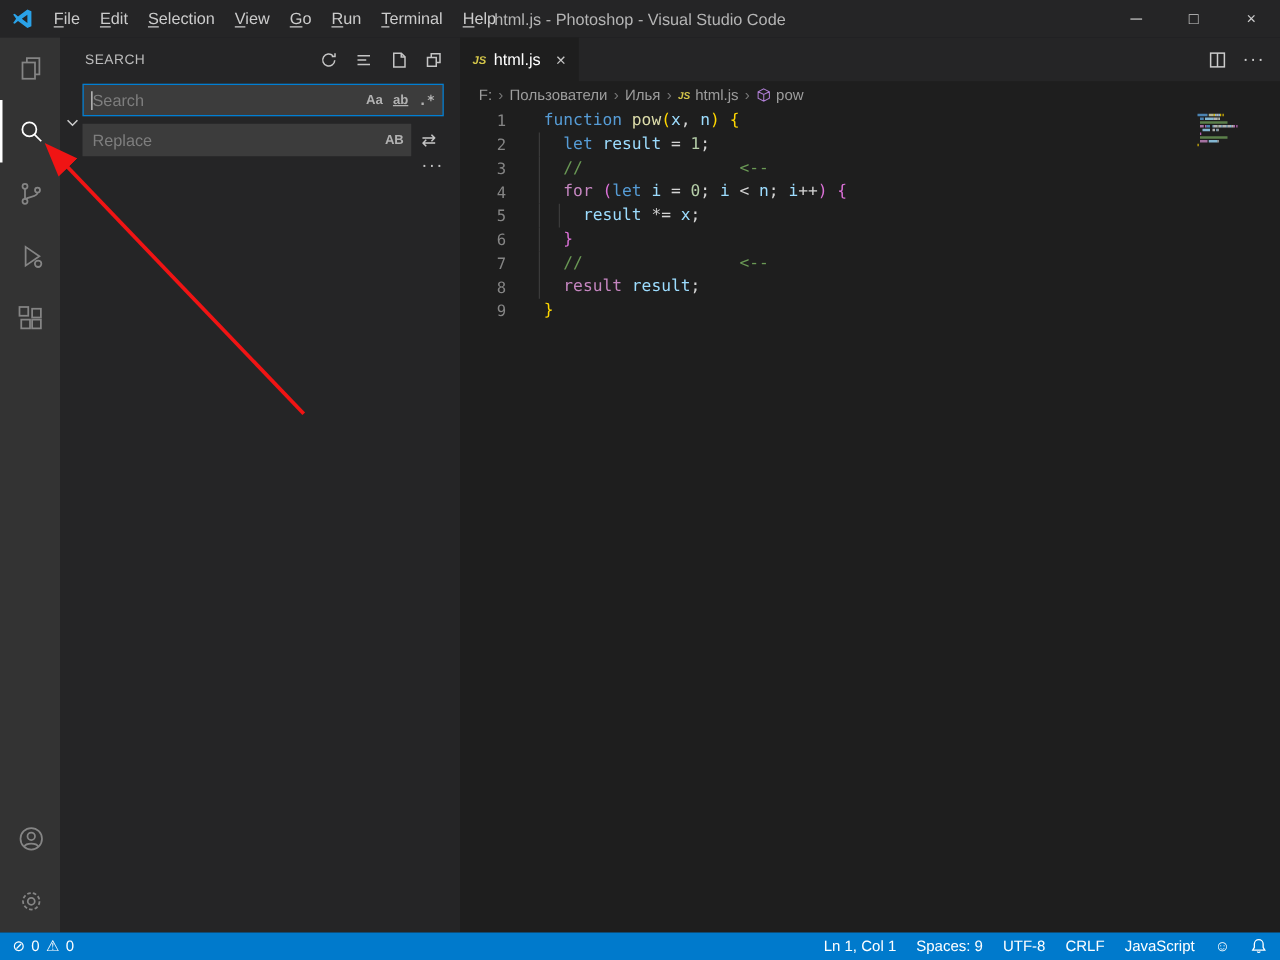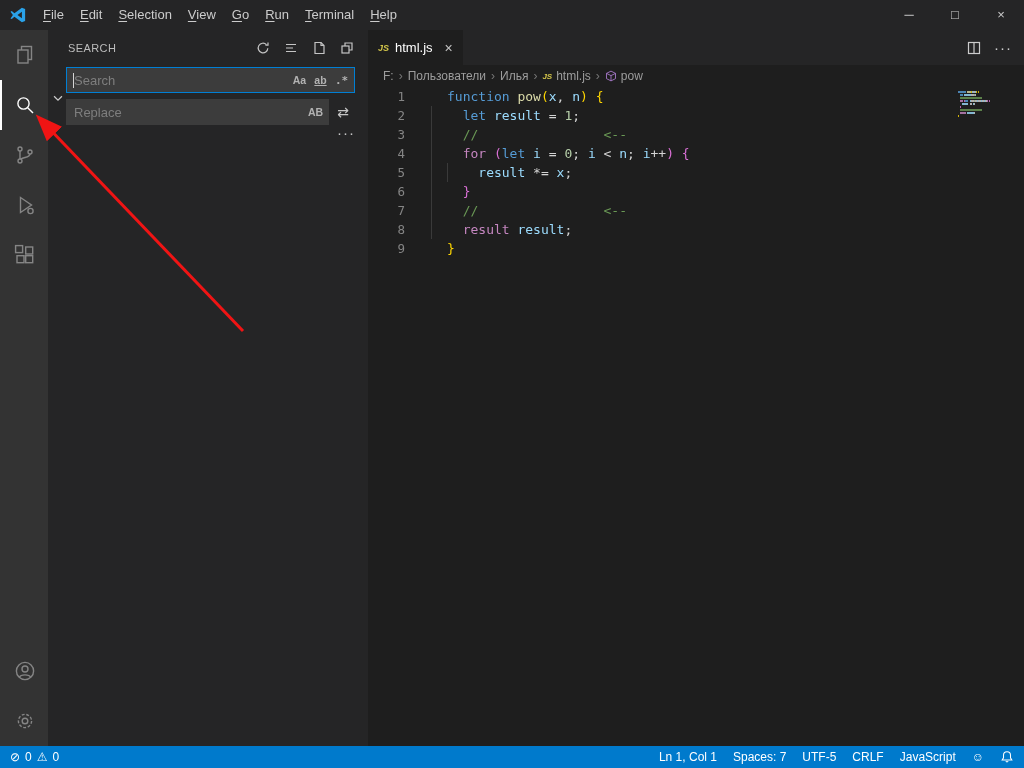--- a/index.html
+++ b/index.html
@@ -66,21 +66,21 @@
 
   #breadcrumbs{height:22px;display:flex;align-items:center;gap:5px;padding-left:15px;font-size:12px;color:#9d9d9d;}
   .bc-sep{color:#767676;font-size:12px;}
   .bc-item{display:flex;align-items:center;gap:4px;}
   .js-badge.sm{font-size:8px;}
 
   #code-area{position:absolute;left:0;right:0;top:57px;bottom:0;}
   #code-lines{font-family:"DejaVu Sans Mono",monospace;font-size:13px;line-height:19px;}
   .code-line{position:relative;display:flex;height:19px;white-space:pre;}
   .ln{flex:none;width:37px;text-align:right;color:#858585;font-size:12.5px;}
-  .lc{flex:none;margin-left:42px;}
+  .lc{flex:none;margin-left:30px;}
   .guide{position:absolute;top:0;bottom:0;width:1px;background:#3a3a3a;}
 
   .tok-kw{color:#569cd6;}  .tok-ctl{color:#c586c0;} .tok-fn{color:#dcdcaa;}
   .tok-v{color:#9cdcfe;}   .tok-n{color:#b5cea8;}   .tok-c{color:#6a9955;}
   .tok-p{color:#d4d4d4;}   .tok-b1{color:#ffd700;}  .tok-b2{color:#da70d6;}
 
   #minimap{position:absolute;right:14px;top:4px;width:52px;}
   .mm-line{height:2px;margin-bottom:1px;font-size:0;white-space:nowrap;}
   .mm-line span{display:inline-block;height:2px;background:currentColor;opacity:.8;}
   .mm-line .sp{background:transparent;}
@@ -111,20 +111,21 @@
     <nav id="menubar">
         <div class="menu-item"><u>F</u>ile</div>
         <div class="menu-item"><u>E</u>dit</div>
         <div class="menu-item"><u>S</u>election</div>
         <div class="menu-item"><u>V</u>iew</div>
         <div class="menu-item"><u>G</u>o</div>
         <div class="menu-item"><u>R</u>un</div>
         <div class="menu-item"><u>T</u>erminal</div>
         <div class="menu-item"><u>H</u>elp</div>
       </nav>
+    <div id="window-title">html.js - Photoshop - Visual Studio Code</div>
     <div id="window-controls">
       <div class="wc">─</div>
       <div class="wc">□</div>
       <div class="wc">×</div>
     </div>
   </header>
 
   <aside id="activitybar">
     <div class="ab-item">
       <svg width="24" height="24" viewBox="0 0 24 24">
@@ -303,22 +304,22 @@
 
   <footer id="statusbar" style="background: rgb(0, 122, 204);">
     <div class="sb-left">
       <span class="sb-glyph">⊘</span>
       <span>0</span>
       <span class="sb-glyph">⚠</span>
       <span>0</span>
     </div>
     <div class="sb-right">
       <span class="sb-item">Ln 1, Col 1</span>
-      <span class="sb-item">Spaces: 7</span>
-      <span class="sb-item">UTF-5</span>
+      <span class="sb-item">Spaces: 9</span>
+      <span class="sb-item">UTF-8</span>
       <span class="sb-item">CRLF</span>
       <span class="sb-item">JavaScript</span>
       <span class="sb-item">☺</span>
       <span>
         <svg width="14" height="14" viewBox="0 0 16 16">
           <path d="M8 2a4 4 0 0 1 4 4v3l1.5 2.5h-11L4 9V6a4 4 0 0 1 4-4z"></path>
           <path d="M6.7 12.7a1.4 1.4 0 0 0 2.6 0"></path>
         </svg>
       </span>
     </div>

